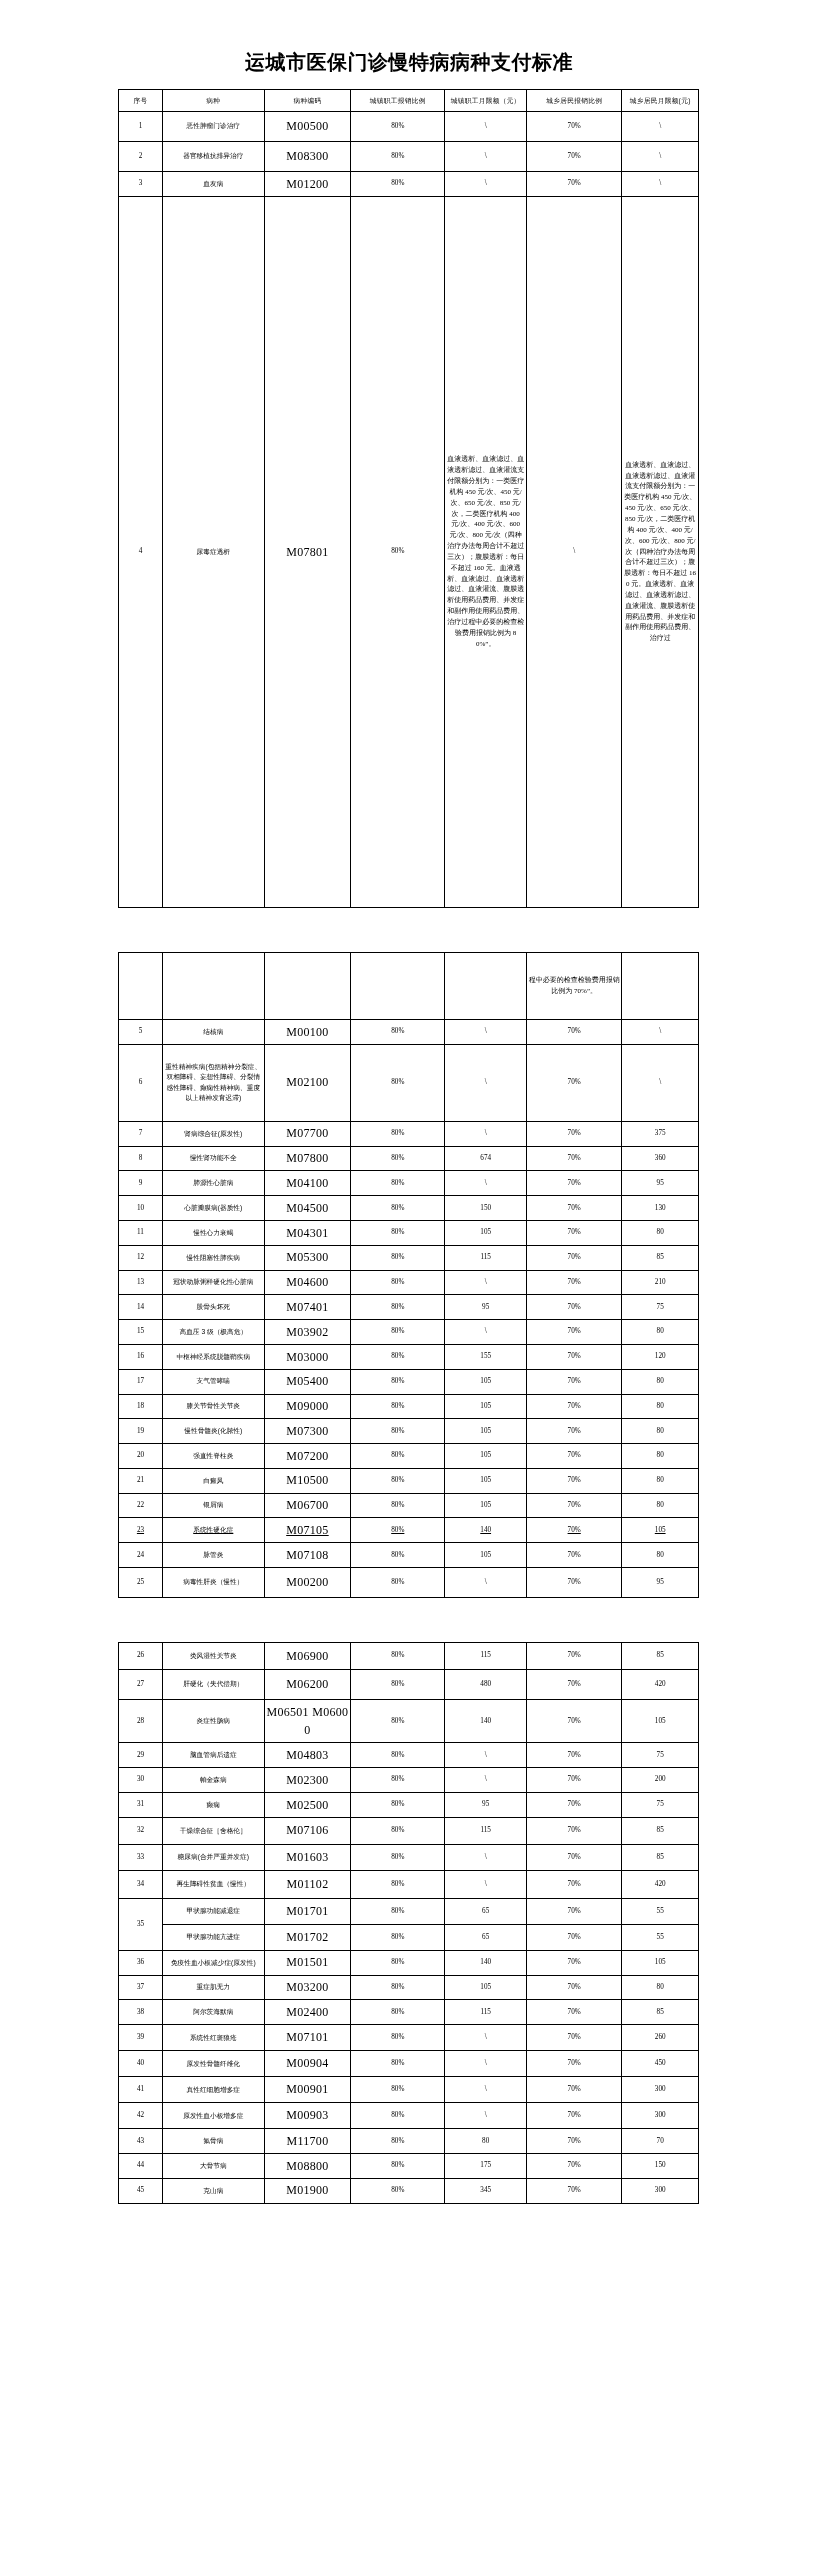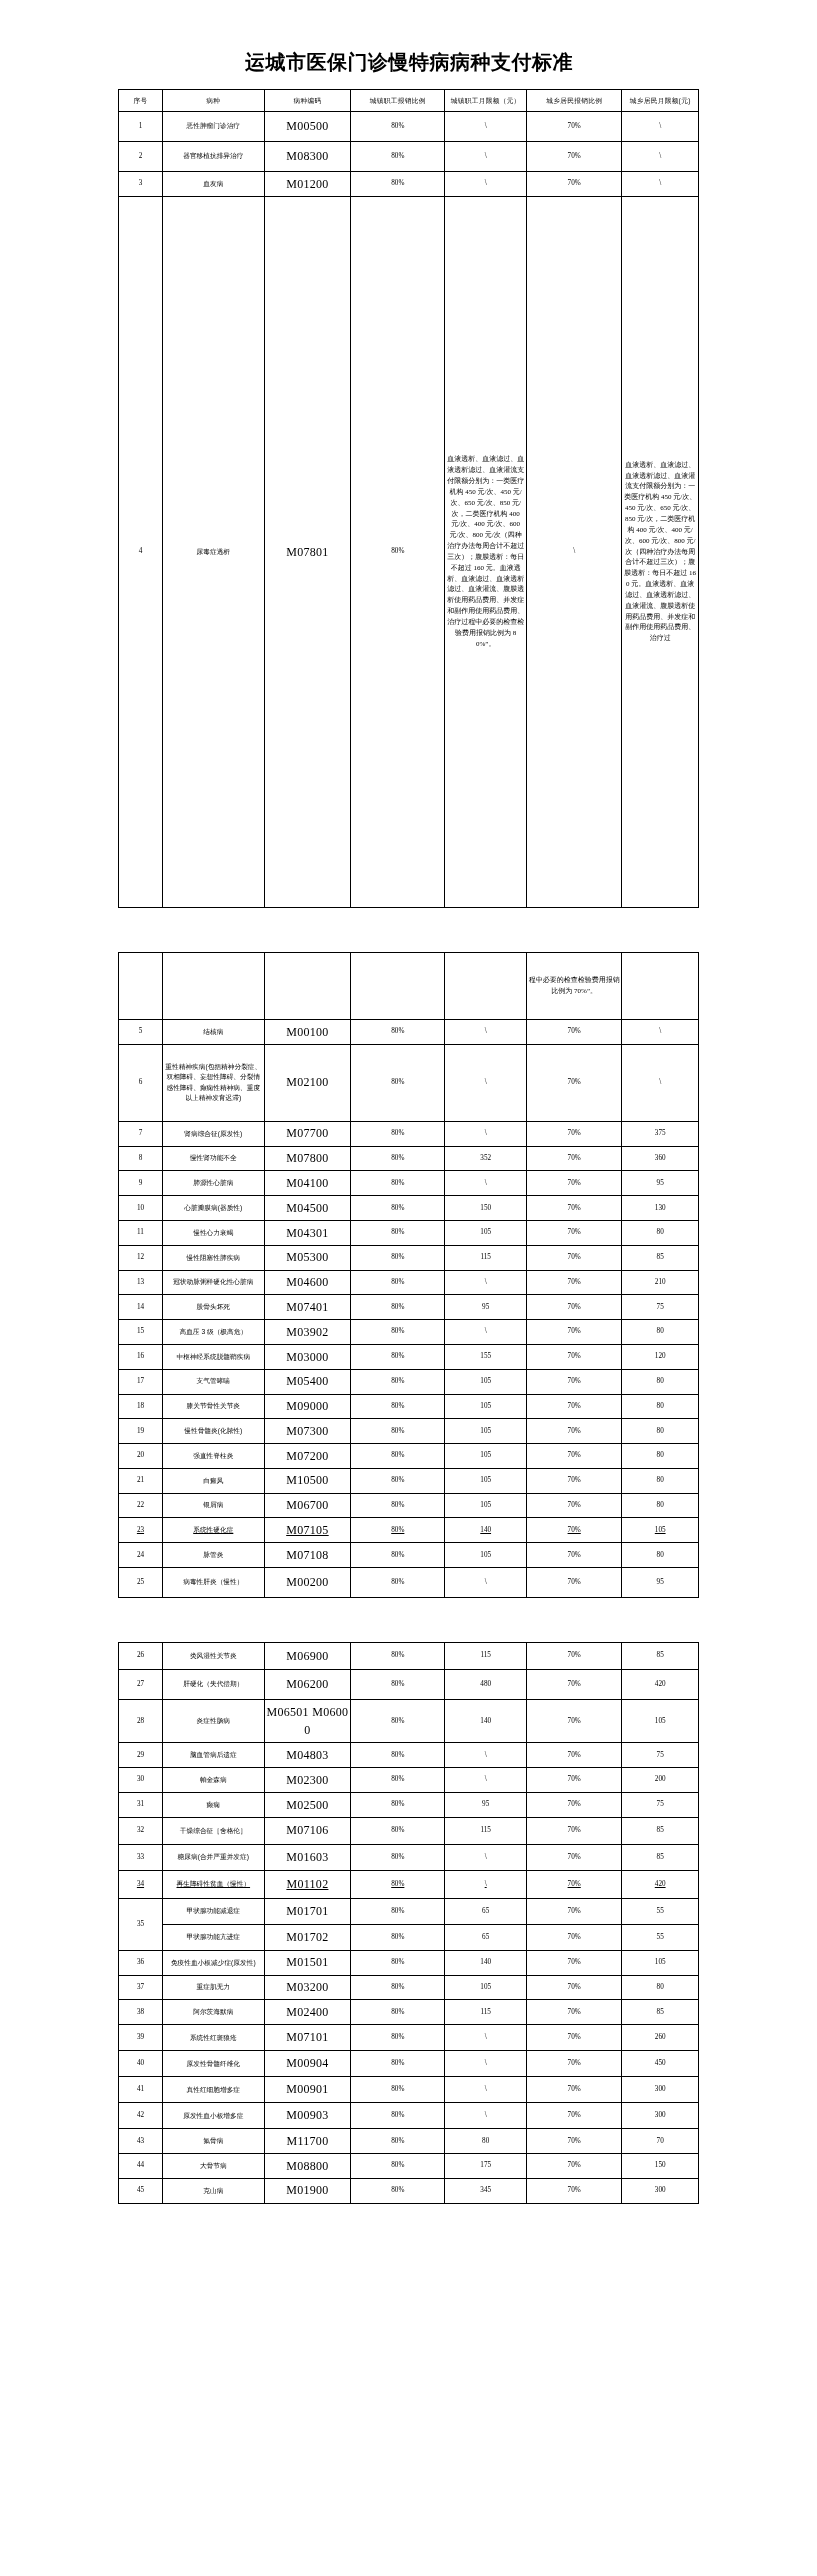--- a/index.html
+++ b/index.html
@@ -186,21 +186,21 @@
         <td class="num-cell">\</td>
         <td class="num-cell">70%</td>
         <td class="num-cell bold-num">375</td>
       </tr>
 
       <tr style="height:21.6px;">
         <td class="num-cell">8</td>
         <td class="name-cell">慢性肾功能不全</td>
         <td class="code-cell">M07800</td>
         <td class="num-cell">80%</td>
-        <td class="num-cell">352</td>
+        <td class="num-cell">674</td>
         <td class="num-cell">70%</td>
         <td class="num-cell bold-num">360</td>
       </tr>
 
       <tr style="height:21.6px;">
         <td class="num-cell">9</td>
         <td class="name-cell">肺源性心脏病</td>
         <td class="code-cell">M04100</td>
         <td class="num-cell">80%</td>
         <td class="num-cell">\</td>
@@ -456,21 +456,21 @@
       <tr style="height:26px;">
         <td class="num-cell">33</td>
         <td class="name-cell">糖尿病(合并严重并发症)</td>
         <td class="code-cell">M01603</td>
         <td class="num-cell">80%</td>
         <td class="num-cell">\</td>
         <td class="num-cell">70%</td>
         <td class="num-cell">85</td>
       </tr>
 
-      <tr style="height:28px;text-decoration:underline;">
+      <tr style="height:28px;">
         <td class="num-cell">34</td>
         <td class="name-cell">再生障碍性贫血（慢性）</td>
         <td class="code-cell">M01102</td>
         <td class="num-cell">80%</td>
         <td class="num-cell">\</td>
         <td class="num-cell">70%</td>
         <td class="num-cell bold-num">420</td>
       </tr>
 
       <tr style="height:26px;">

